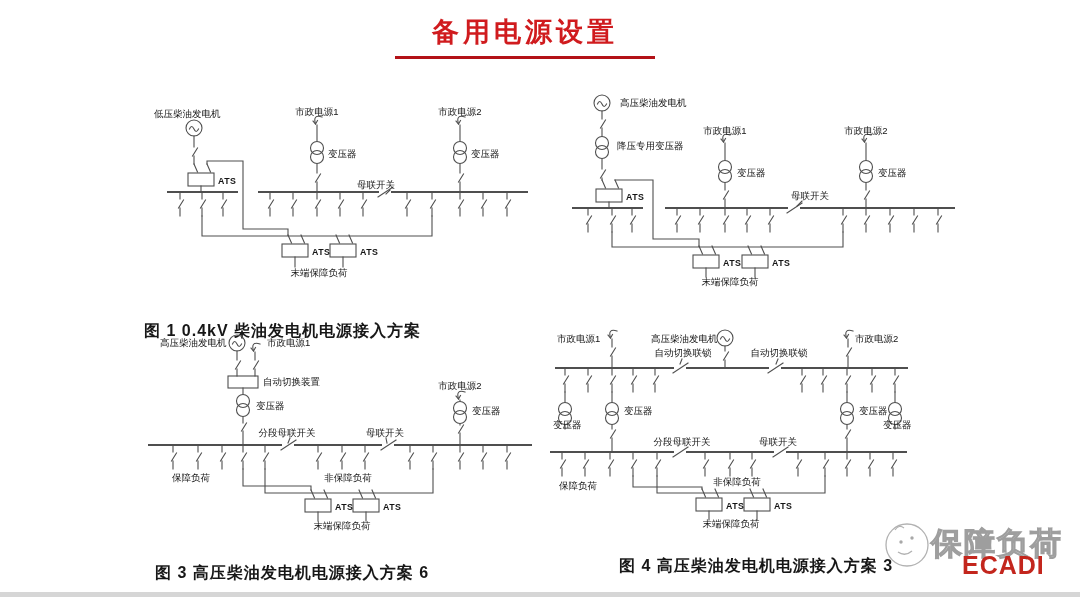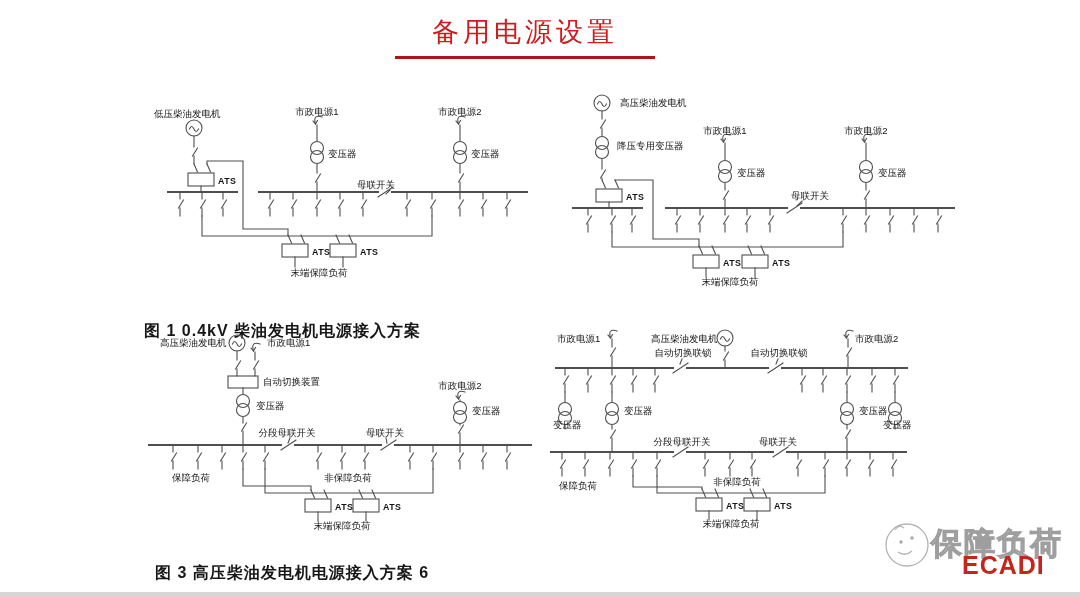--- a/index.html
+++ b/index.html
@@ -1,20 +1,20 @@
 <!DOCTYPE html>
 <html><head>
 <meta charset="utf-8">
 <style>
   html,body{margin:0;padding:0;background:#fff;}
   .stage{position:relative;width:1080px;height:597px;background:#ffffff;overflow:hidden;
          font-family:"Liberation Sans",sans-serif;}
   .abs{position:absolute;}
   .title{position:absolute;left:395px;top:14px;width:260px;text-align:center;
-         font-size:27px;font-weight:normal;letter-spacing:4px;color:#d01b1e;
+         font-size:27px;font-weight:bold;letter-spacing:4px;color:#d01b1e;
          border-bottom:3px solid #b31217;padding-bottom:6px;white-space:nowrap;}
   .cap{position:absolute;font-size:16px;font-weight:bold;color:#171717;
        letter-spacing:1px;white-space:nowrap;margin-top:23px;}
   svg .ln{stroke:#4f4f4f;stroke-width:1.1;fill:none;stroke-linecap:square;}
   svg .bus{stroke:#4f4f4f;stroke-width:1.8;fill:none;}
   svg text{fill:#141414;font-size:9.5px;font-family:"Liberation Sans",sans-serif;}
   svg .mid{text-anchor:middle;}
   svg .b{font-weight:bold;font-size:8.8px;letter-spacing:.5px;}
   .wm-text{position:absolute;left:931px;top:523px;font-size:31px;font-weight:bold;letter-spacing:2px;
            color:#cfcfcf;-webkit-text-stroke:1px #9e9e9e;z-index:5;}
@@ -258,20 +258,21 @@
     <text x="314" y="89">变压器</text>
     <text x="338" y="103">变压器</text>
     <text x="137" y="120" class="mid">分段母联开关</text>
     <text x="233" y="120" class="mid">母联开关</text>
     <text x="33" y="164" class="mid">保障负荷</text>
     <text x="192" y="160" class="mid">非保障负荷</text>
     <text x="181" y="184" class="b">ATS</text>
     <text x="229" y="184" class="b">ATS</text>
     <text x="186" y="202" class="mid">末端保障负荷</text>
   </svg>
+  <div class="cap" style="left:619px;top:533px">图 4  高压柴油发电机电源接入方案 3</div>
 
   <svg class="face" width="48" height="48">
     <circle cx="24" cy="24" r="21" fill="rgba(255,255,255,0.55)" stroke="#b2b2b2" stroke-width="1.3"></circle>
     <circle cx="18" cy="21" r="1.7" fill="#a8a8a8"></circle>
     <circle cx="29" cy="17" r="1.7" fill="#a8a8a8"></circle>
     <path d="M15 31 Q22 36 29 30" fill="none" stroke="#b2b2b2" stroke-width="1.3"></path>
     <path d="M12 9 Q16 3 21 7" fill="none" stroke="#b2b2b2" stroke-width="1.2"></path>
   </svg>
   <div class="wm-text">保障负荷</div>
   <div class="logo">ECADI</div>

